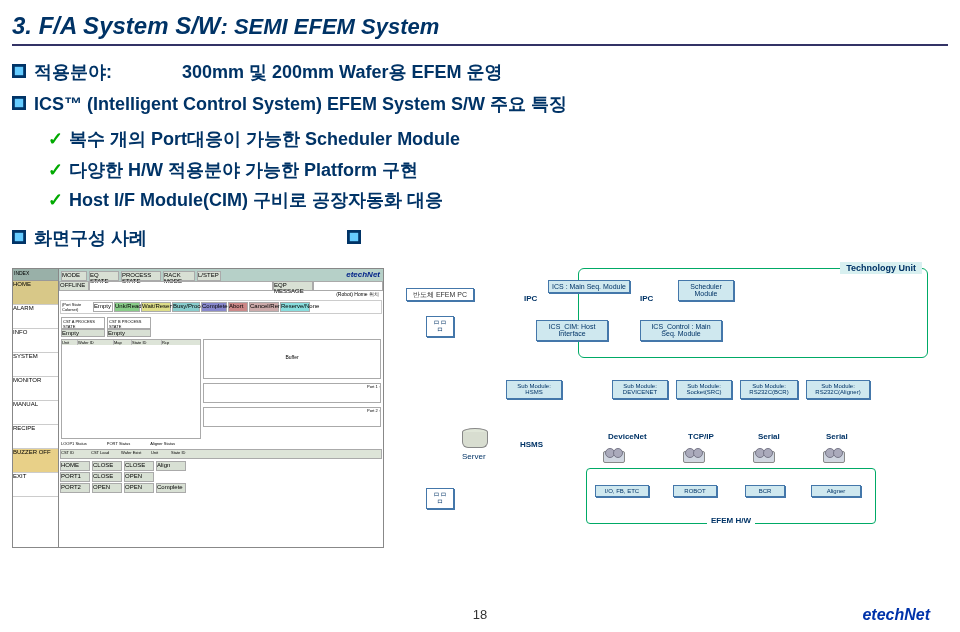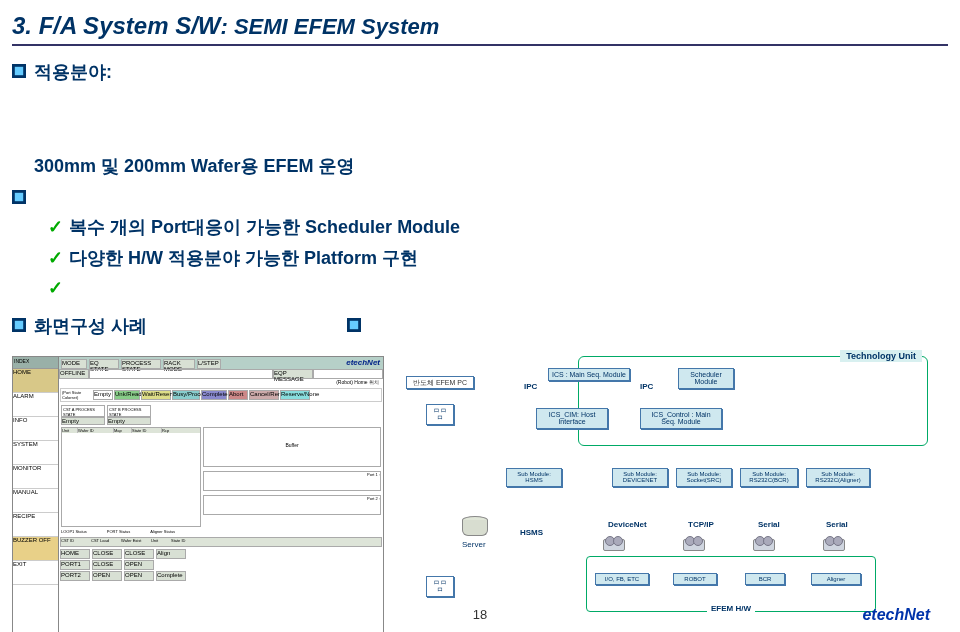--- a/index.html
+++ b/index.html
@@ -3,21 +3,21 @@
 <meta charset="utf-8">
 <style>
   * { box-sizing: border-box; margin: 0; padding: 0; }
   body { width: 960px; height: 632px; font-family: Arial, "Malgun Gothic", sans-serif; background: #fff; position: relative; }
   .page { padding: 12px 12px; }
   .title { font-size: 24px; font-weight: bold; font-style: italic; color: #003366; border-bottom: 2px solid #336; padding-bottom: 4px; }
   .title .norm { color: #003366; font-style: italic; font-weight: 600; font-size: 22px; }
   .content { padding-top: 14px; }
   .bullet-row { display: flex; align-items: flex-start; gap: 8px; margin-bottom: 8px; font-size: 18px; font-weight: bold; color: #003366; }
   .bullet-icon { width: 14px; height: 14px; flex: 0 0 14px; margin-top: 4px; }
-  .twocol { display: flex; gap: 70px; flex-direction: column; }
+  .twocol { display: flex; gap: 70px; }
   .sub { font-size: 18px; color: #003366; line-height: 1.7; font-weight: 600; }
   .sub .line { display: flex; gap: 6px; align-items: center; margin-left: 36px; }
   .check { color: #0a0; font-weight: bold; }
   .lower { display: flex; gap: 12px; margin-top: 10px; }
   .screenshot { width: 372px; height: 280px; border: 1px solid #888; background: #fff; font-size: 6px; position: relative; }
   .ss-left { width: 46px; border-right: 1px solid #888; }
   .ss-nav-item { height: 24px; border-bottom: 1px solid #ccc; }
   .ss-body { flex: 1; position: relative; background: #fff; }
   .ss-btns { display:flex; gap:2px; padding:2px; flex-wrap:wrap; }
   .ss-btn { height:10px; background:#d8e0d4; border:1px solid #aaa; }
@@ -55,32 +55,34 @@
         <span>적용분야:</span>
         <span>300mm 및 200mm Wafer용 EFEM 운영</span>
       </div>
     </div>
 
     <div class="bullet-row">
       <svg class="bullet-icon" viewBox="0 0 10 10">
           <rect x="0" y="0" width="10" height="10" fill="#003366"></rect>
           <rect x="2" y="2" width="6" height="6" fill="#6cf"></rect>
         </svg>
+      <span>ICS™ (Intelligent Control System) EFEM System S/W 주요 특징</span>
     </div>
     <div class="sub">
       <div class="line">
           <span class="check">✓</span>
           <span>복수 개의 Port대응이 가능한 Scheduler Module</span>
         </div>
       <div class="line">
           <span class="check">✓</span>
           <span>다양한 H/W 적용분야 가능한 Platform 구현</span>
         </div>
       <div class="line">
           <span class="check">✓</span>
+          <span>Host I/F Module(CIM) 구비로 공장자동화 대응</span>
         </div>
     </div>
 
     <div style="display:flex; gap:200px; margin-top:10px;">
       <div class="bullet-row">
         <svg class="bullet-icon" viewBox="0 0 10 10">
             <rect x="0" y="0" width="10" height="10" fill="#003366"></rect>
             <rect x="2" y="2" width="6" height="6" fill="#6cf"></rect>
           </svg>
         <span>화면구성 사례</span>

